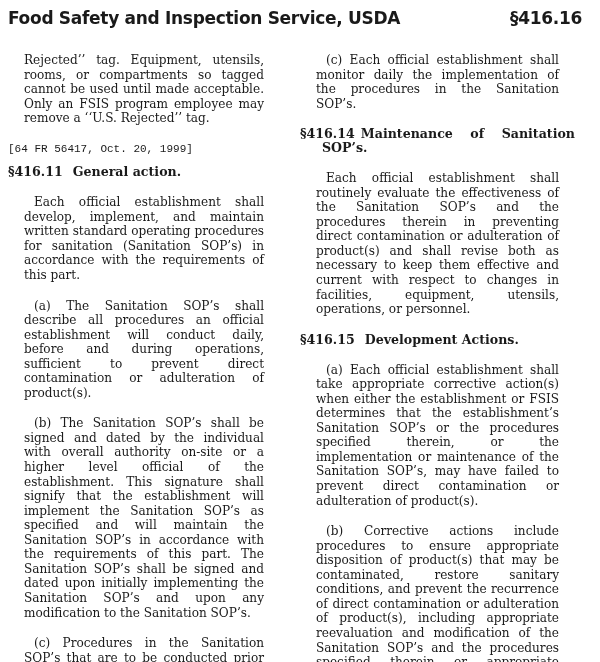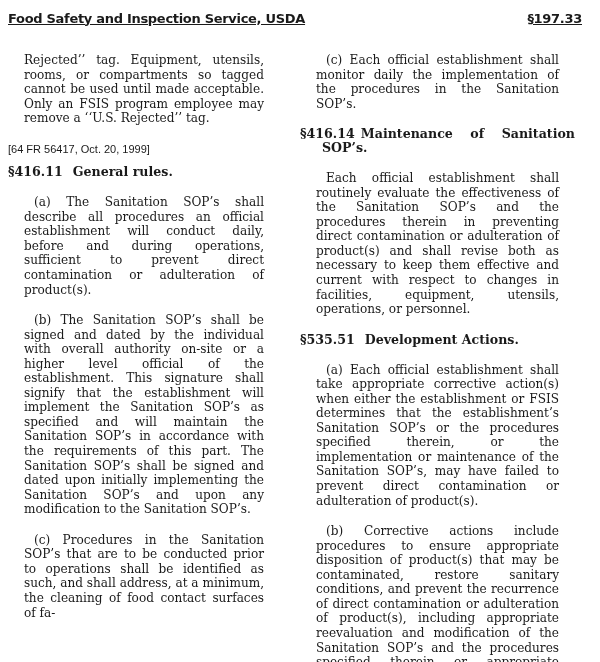--- a/index.html
+++ b/index.html
@@ -1,54 +1,55 @@
 <!DOCTYPE html>
 <html><head>
 <meta charset="utf-8">
 <style>
   html, body { margin: 0; padding: 0; background: #ffffff; }
   body { width: 600px; height: 662px; overflow: hidden; position: relative; color: #1a1a1a; }
-  .header { position: absolute; left: 8px; right: 18px; top: 6px; height: 24px; display: flex; justify-content: space-between; align-items: center; font-family: "DejaVu Sans", sans-serif; font-weight: bold; font-size: 13px; letter-spacing: -0.3px; text-decoration: underline; }
+  .header { position: absolute; left: 8px; right: 18px; top: 6px; height: 24px; display: flex; justify-content: space-between; align-items: center; font-family: "DejaVu Sans", sans-serif; font-weight: bold; font-size: 17px; letter-spacing: -0.3px; }
   .col { position: absolute; top: 37px; width: 272px; font-family: "DejaVu Serif", serif; font-size: 12.1px; line-height: 14.55px; text-align: justify; }
   .col.left { left: 8px; }
   .col.right { left: 300px; width: 275px; }
   .col p { margin: 16px; text-indent: 10px; hyphens: manual; }
   .col p.noindent { text-indent: 0; }
-  .cite { font-family: Liberation Sans, sans-serif; font-size: 11px; margin: 5px 0 9px 0 !important; text-indent: 0 !important; }
+  .cite { font-family: Liberation Mono, monospace; font-size: 11px; margin: 5px 0 9px 0 !important; text-indent: 0 !important; }
   .sec { font-family: "DejaVu Serif", serif; font-weight: bold; font-size: 12.6px; line-height: 14px; margin: 6px 0 7px 0; padding-left: 22px; text-indent: -22px; text-align: justify; text-align-last: auto; }
   .sec .num { margin-right: 10px; }
   .sec.wide .num { margin-right: 6px; }
 </style>
 </head>
 <body>
 
 <div class="header">
   <span>Food Safety and Inspection Service, USDA</span>
-  <span>§197.33</span>
+  <span>§416.16</span>
 </div>
 
 <div class="col left">
   <p class="noindent">Rejected’’ tag. Equipment, utensils, rooms, or compartments so tagged cannot be used until made acceptable. Only an FSIS program employee may remove a ‘‘U.S. Rejected’’ tag.</p>
   <p class="cite">[64 FR 56417, Oct. 20, 1999]</p>
 
   <div class="sec">
-    <span class="num">§416.11</span><span>General rules.</span>
+    <span class="num">§416.11</span><span>General action.</span>
   </div>
+  <p>Each official establishment shall develop, implement, and maintain written standard operating procedures for sanitation (Sanitation SOP’s) in accordance with the requirements of this part.</p>
 
   <p>(a) The Sanitation SOP’s shall describe all procedures an official establishment will conduct daily, before and during operations, sufficient to prevent direct contamination or adulteration of product(s).</p>
   <p>(b) The Sanitation SOP’s shall be signed and dated by the individual with overall authority on-site or a higher level official of the establishment. This signature shall signify that the establishment will implement the Sanitation SOP’s as specified and will maintain the Sanitation SOP’s in accordance with the requirements of this part. The Sanitation SOP’s shall be signed and dated upon initially implementing the Sanitation SOP’s and upon any modification to the Sanitation SOP’s.</p>
   <p>(c) Procedures in the Sanitation SOP’s that are to be conducted prior to operations shall be identified as such, and shall address, at a minimum, the cleaning of food contact surfaces of fa-</p>
 </div>
 
 <div class="col right">
   <p>(c) Each official establishment shall monitor daily the implementation of the procedures in the Sanitation SOP’s.</p>
 
   <div class="sec wide" style="margin-top:9px;">
     <span class="num">§416.14</span><span>Maintenance of Sanitation SOP’s.</span>
   </div>
   <p>Each official establishment shall routinely evaluate the effectiveness of the Sanitation SOP’s and the procedures therein in preventing direct contamination or adulteration of product(s) and shall revise both as necessary to keep them effective and current with respect to changes in facilities, equipment, utensils, operations, or personnel.</p>
 
   <div class="sec" style="margin-top:10px;">
-    <span class="num">§535.51</span><span>Development Actions.</span>
+    <span class="num">§416.15</span><span>Development Actions.</span>
   </div>
   <p>(a) Each official establishment shall take appropriate corrective action(s) when either the establishment or FSIS determines that the establishment’s Sanitation SOP’s or the procedures specified therein, or the implementation or maintenance of the Sanitation SOP’s, may have failed to prevent direct contamination or adulteration of product(s).</p>
   <p>(b) Corrective actions include procedures to ensure appropriate disposition of product(s) that may be contaminated, restore sanitary conditions, and prevent the recurrence of direct contamination or adulteration of product(s), including appropriate reevaluation and modification of the Sanitation SOP’s and the procedures specified therein or appropriate improvements in the execution of the Sanitation</p>
 </div>
 
 </body></html>

